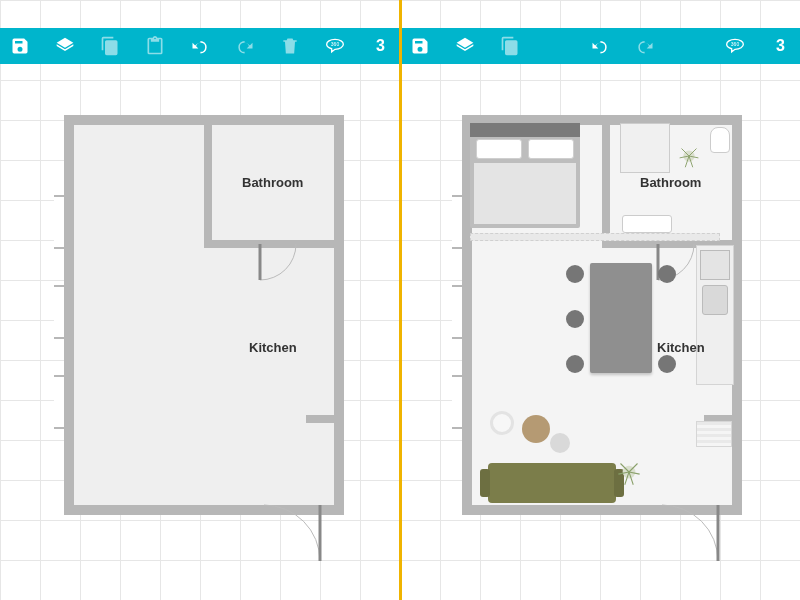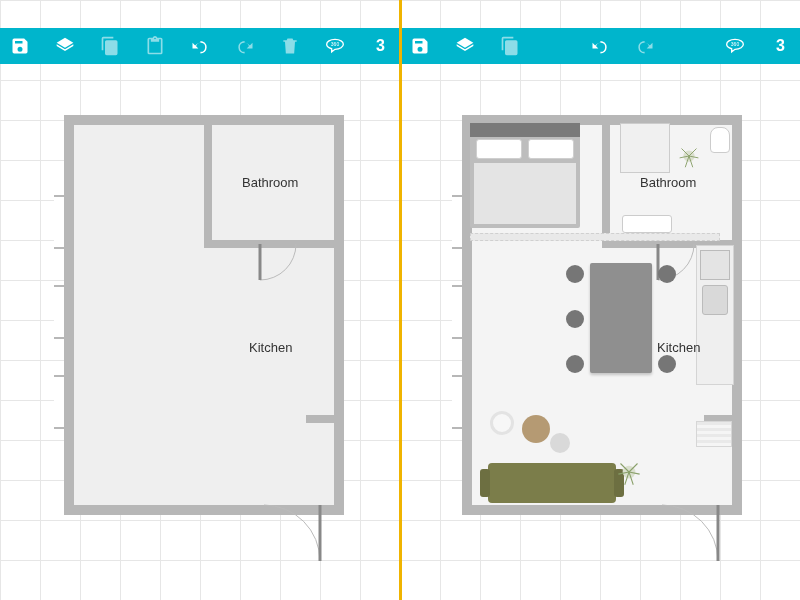--- a/index.html
+++ b/index.html
@@ -81,20 +81,21 @@
   .innerwall {
     position: absolute;
     background: #b7b7b7;
   }
 
   .room-label {
     position: absolute;
     font-size: 13px;
     color: #333;
     pointer-events: none;
+    font-weight: bold;
   }
 
   
   .furn { position: absolute; }
 
   .bed {
     top: 8px; left: 8px; width: 110px; height: 105px;
   }
   .bed .frame { position:absolute; inset:0; background:#bdbdbd; border-radius:2px; }
   .bed .head { position:absolute; top:0; left:0; right:0; height:14px; background:#7a7a7a; }

